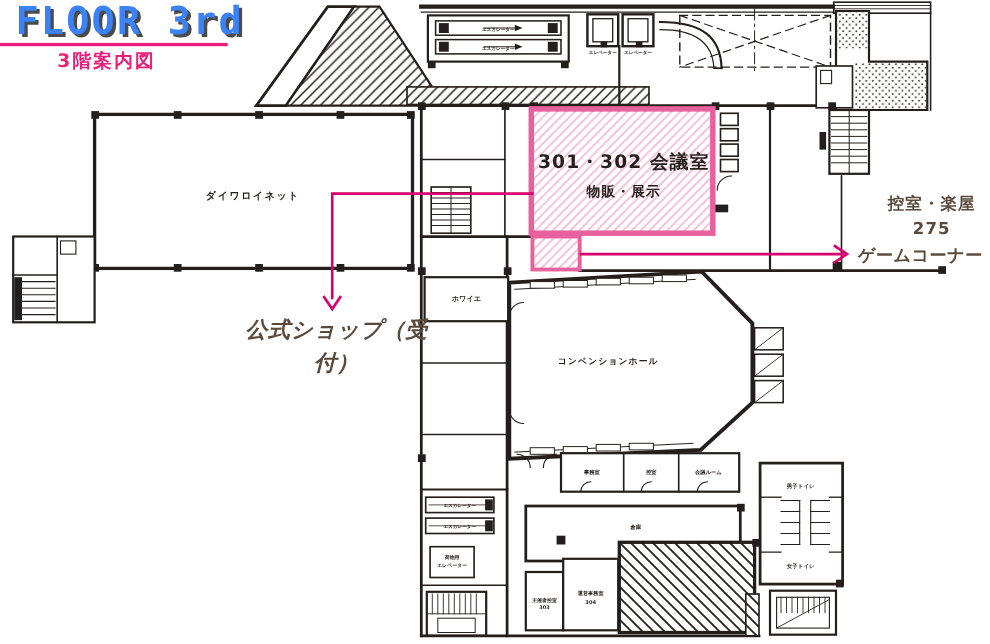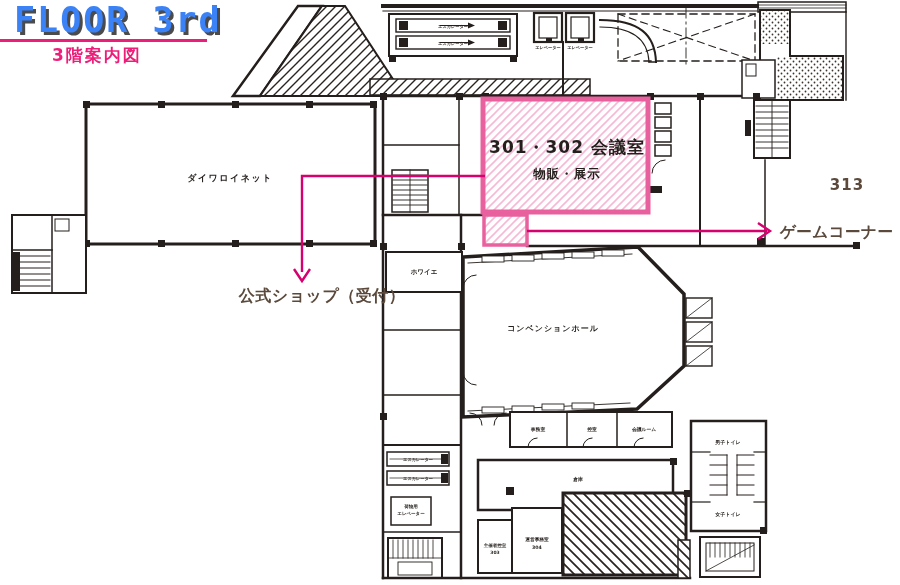--- a/index.html
+++ b/index.html
@@ -14,21 +14,21 @@
     font-family:"DejaVu Sans Mono",monospace;font-weight:700;font-size:35px;
     color:#3b82f6;letter-spacing:2px;white-space:nowrap;
     text-shadow:3px 3px 0 #4b4b4b;
   }
   .hdr-underline{position:absolute;left:0;top:39px;width:207px;height:3px;background:#ed1e79;}
   .hdr-sub{
     position:absolute;left:52px;top:44px;font-size:17px;font-weight:700;
     color:#ed1e79;letter-spacing:2px;white-space:nowrap;
   }
   .callout{position:absolute;color:#5b4a3c;font-weight:700;text-align:center;line-height:1.5;}
-  .callout.shop{left:238px;top:284px;width:168px;font-size:16px;letter-spacing:0.5px;}
+  .callout.shop{left:222px;top:284px;width:168px;font-size:20px;letter-spacing:0.5px;font-style:italic;}
   .callout.dressing{left:793px;top:174px;width:108px;font-size:15px;letter-spacing:1px;}
   .callout.game{left:780px;top:221px;width:130px;font-size:15.5px;text-align:left;letter-spacing:0.5px;}
 </style>
 </head>
 <body>
 
 <div class="canvas">
 
   <svg width="900" height="585" viewBox="0 0 900 585">
     <defs>
@@ -368,17 +368,18 @@
   </svg>
 
   <div class="hdr-title">FLOOR 3rd</div>
   <div class="hdr-underline"></div>
   <div class="hdr-sub">3階案内図</div>
 
   <div class="callout shop">
     <div>公式ショップ（受付）</div>
   </div>
   <div class="callout dressing">
-    <div>313</div>
+    <div>控室・楽屋</div>
+    <div>275</div>
   </div>
   <div class="callout game">ゲームコーナー</div>
 
 </div>
 
 </body></html>

